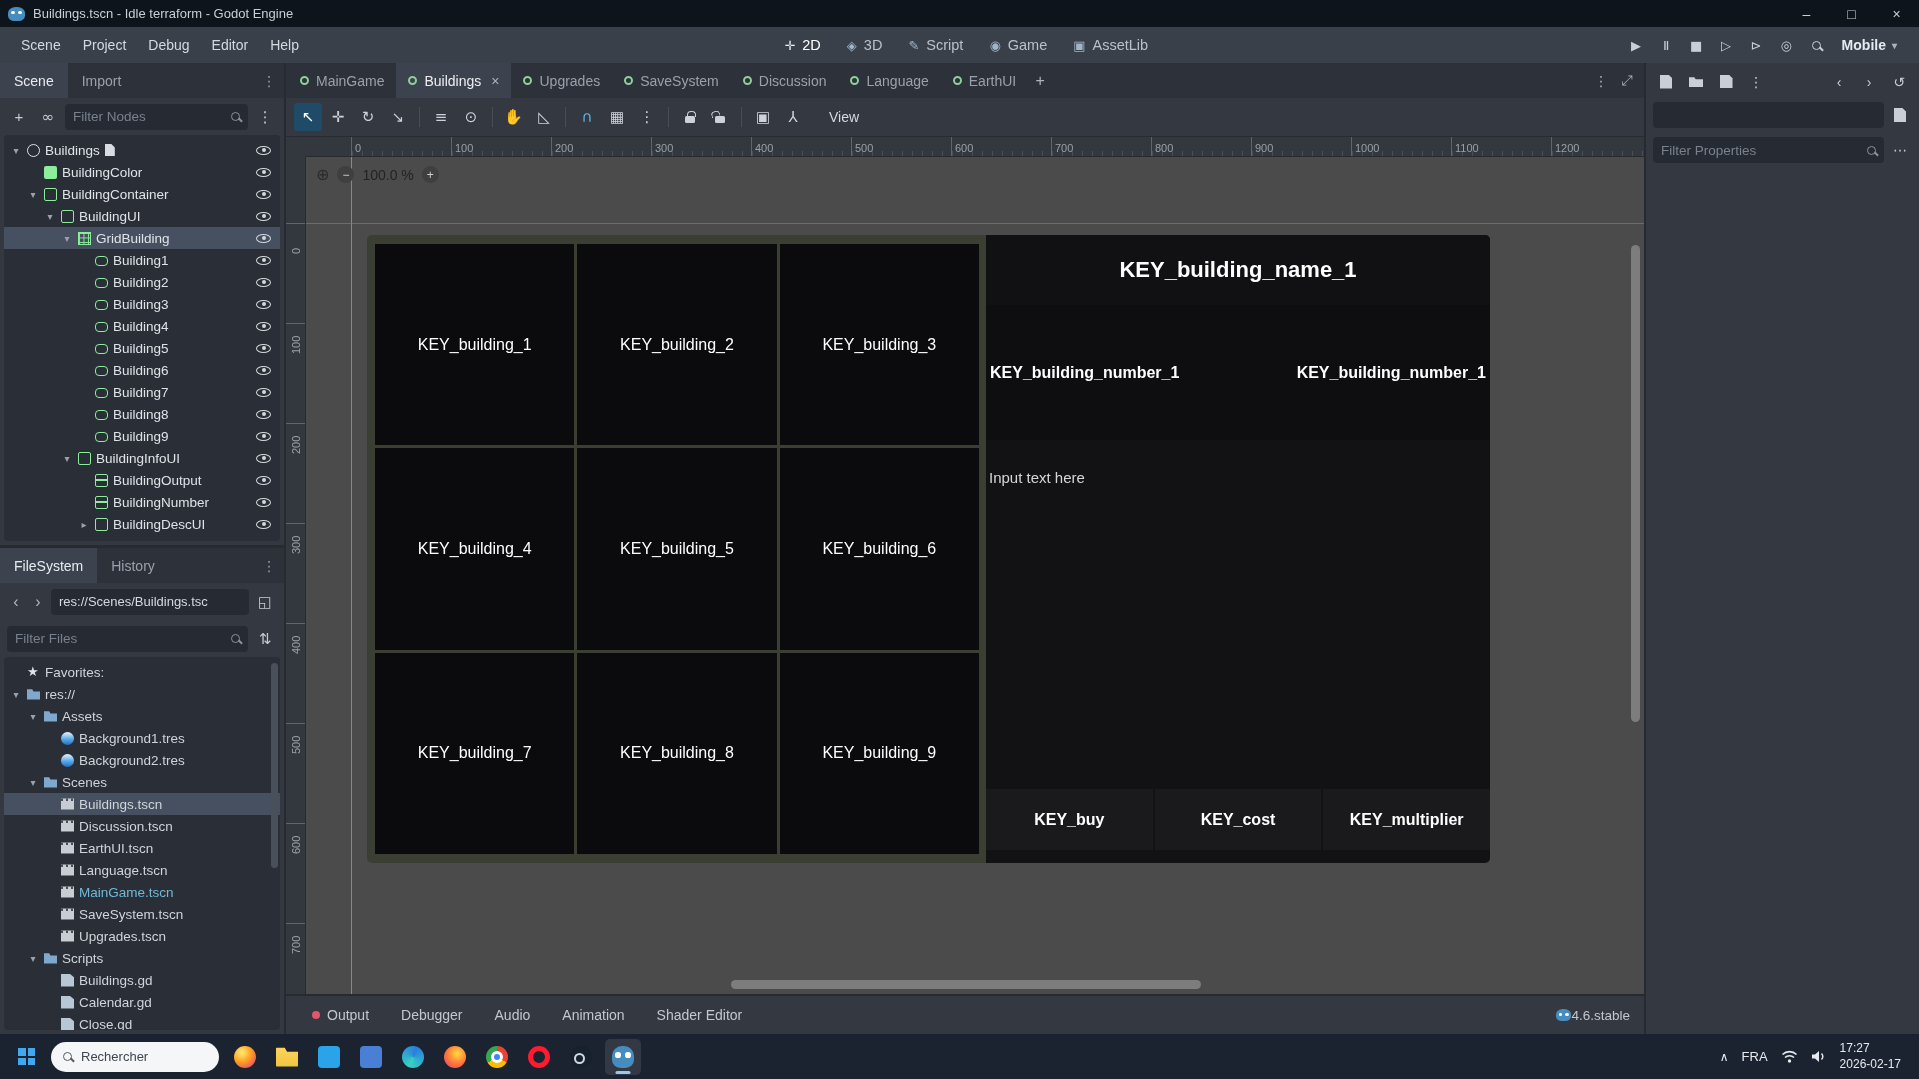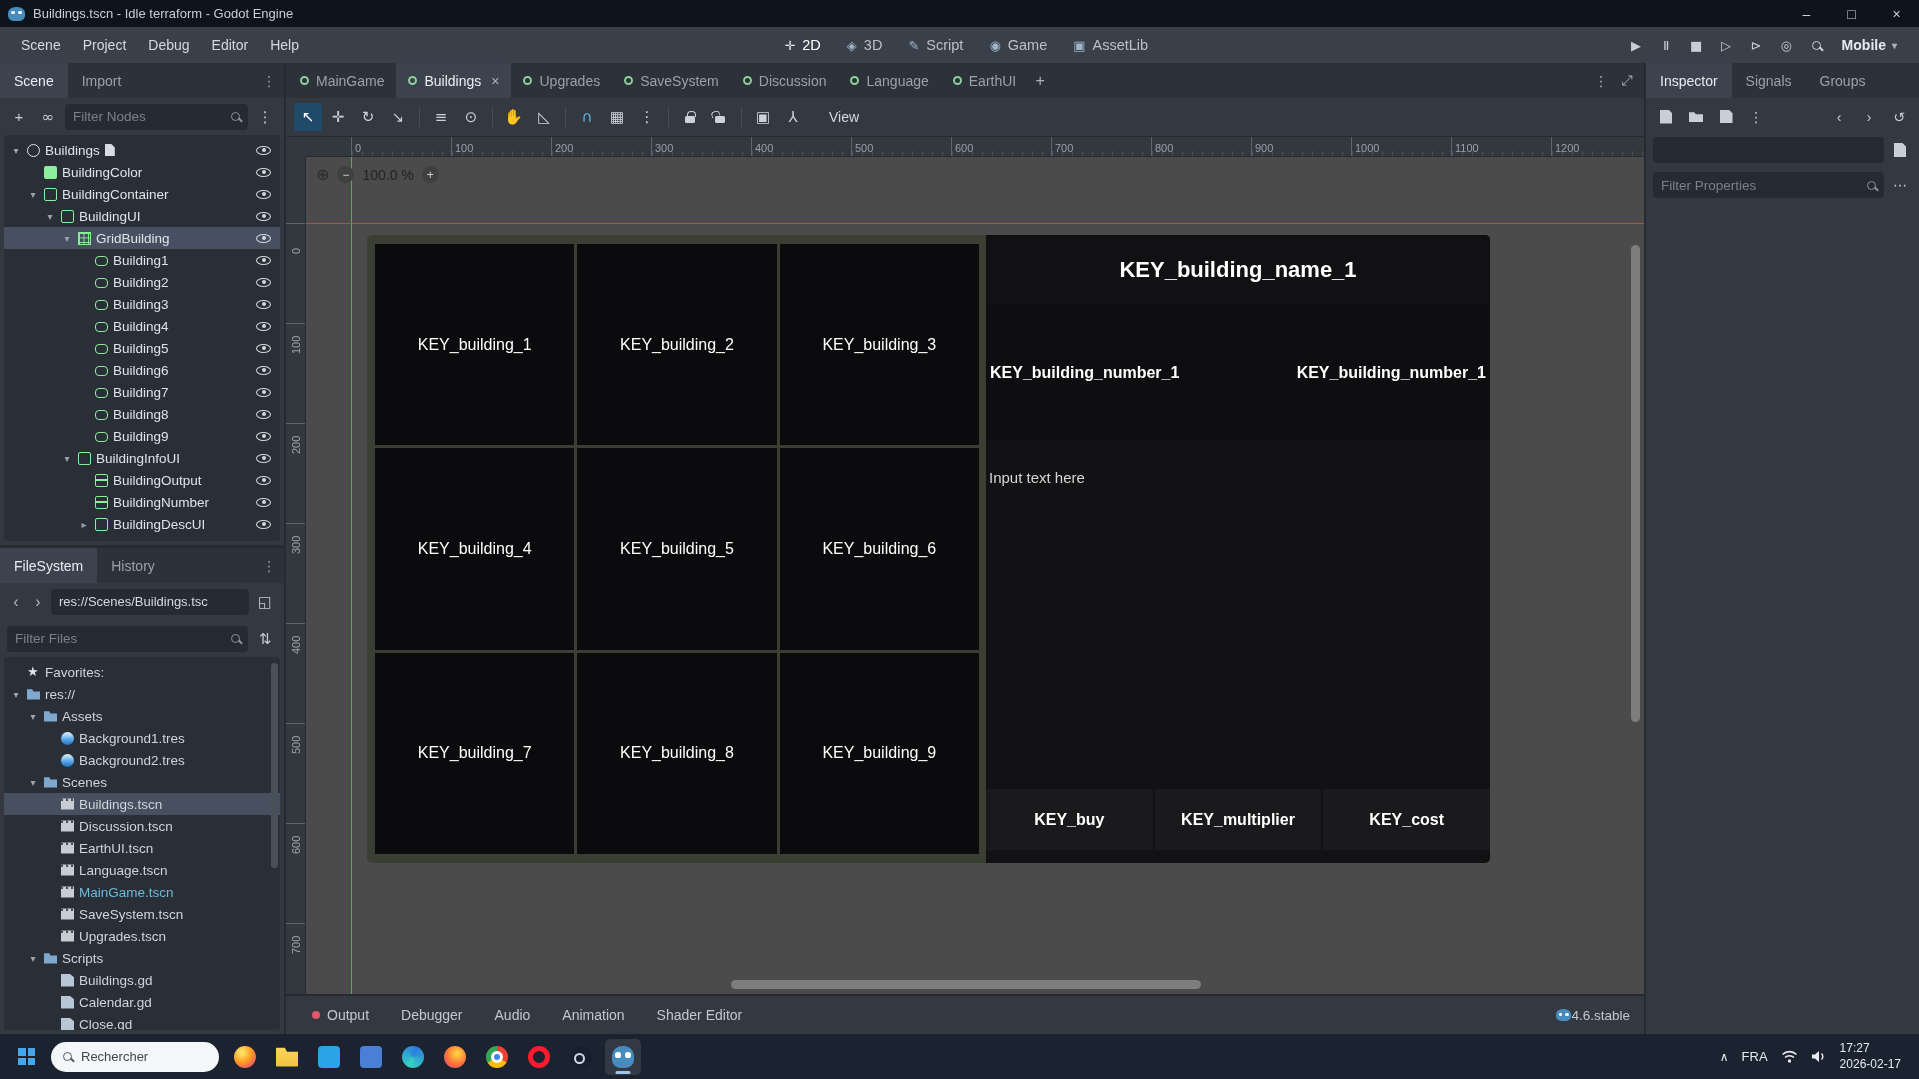--- a/index.html
+++ b/index.html
@@ -804,25 +804,25 @@
             <div class="info-input">
               <span>Input text here</span>
             </div>
             <div class="info-buttons">
 
                 <div class="info-btn">
                   <span>KEY_buy</span>
                 </div>
 
                 <div class="info-btn">
+                  <span>KEY_cost</span>
+                </div>
+
+                <div class="info-btn">
                   <span>KEY_multiplier</span>
-                </div>
-
-                <div class="info-btn">
-                  <span>KEY_cost</span>
                 </div>
 
             </div>
           </div>
         </div>
 
         <div class="zoom">
           <span class="zcenter">⊕</span>
           <span class="zbtn">−</span>
           <span class="zval">100.0 %</span>
@@ -862,25 +862,20 @@
         </span>
 
       <span class="version">
         <span class="godot-head sz-small"></span>
         <span>4.6.stable</span>
       </span>
     </div>
   </div>
 
   <div class="dock-right">
-    <div class="dock-tabs">
-      <span class="dock-tab active">Inspector</span>
-        <span class="dock-tab">Signals</span>
-        <span class="dock-tab">Groups</span>
-    </div>
     <div class="insp-toolbar">
       <span class="ins-btn">
           <span class="ico-doc"></span>
         </span>
       <span class="ins-btn">
           <span class="ico-folder"></span>
         </span>
       <span class="ins-btn">
           <span class="ico-save"></span>
         </span>

